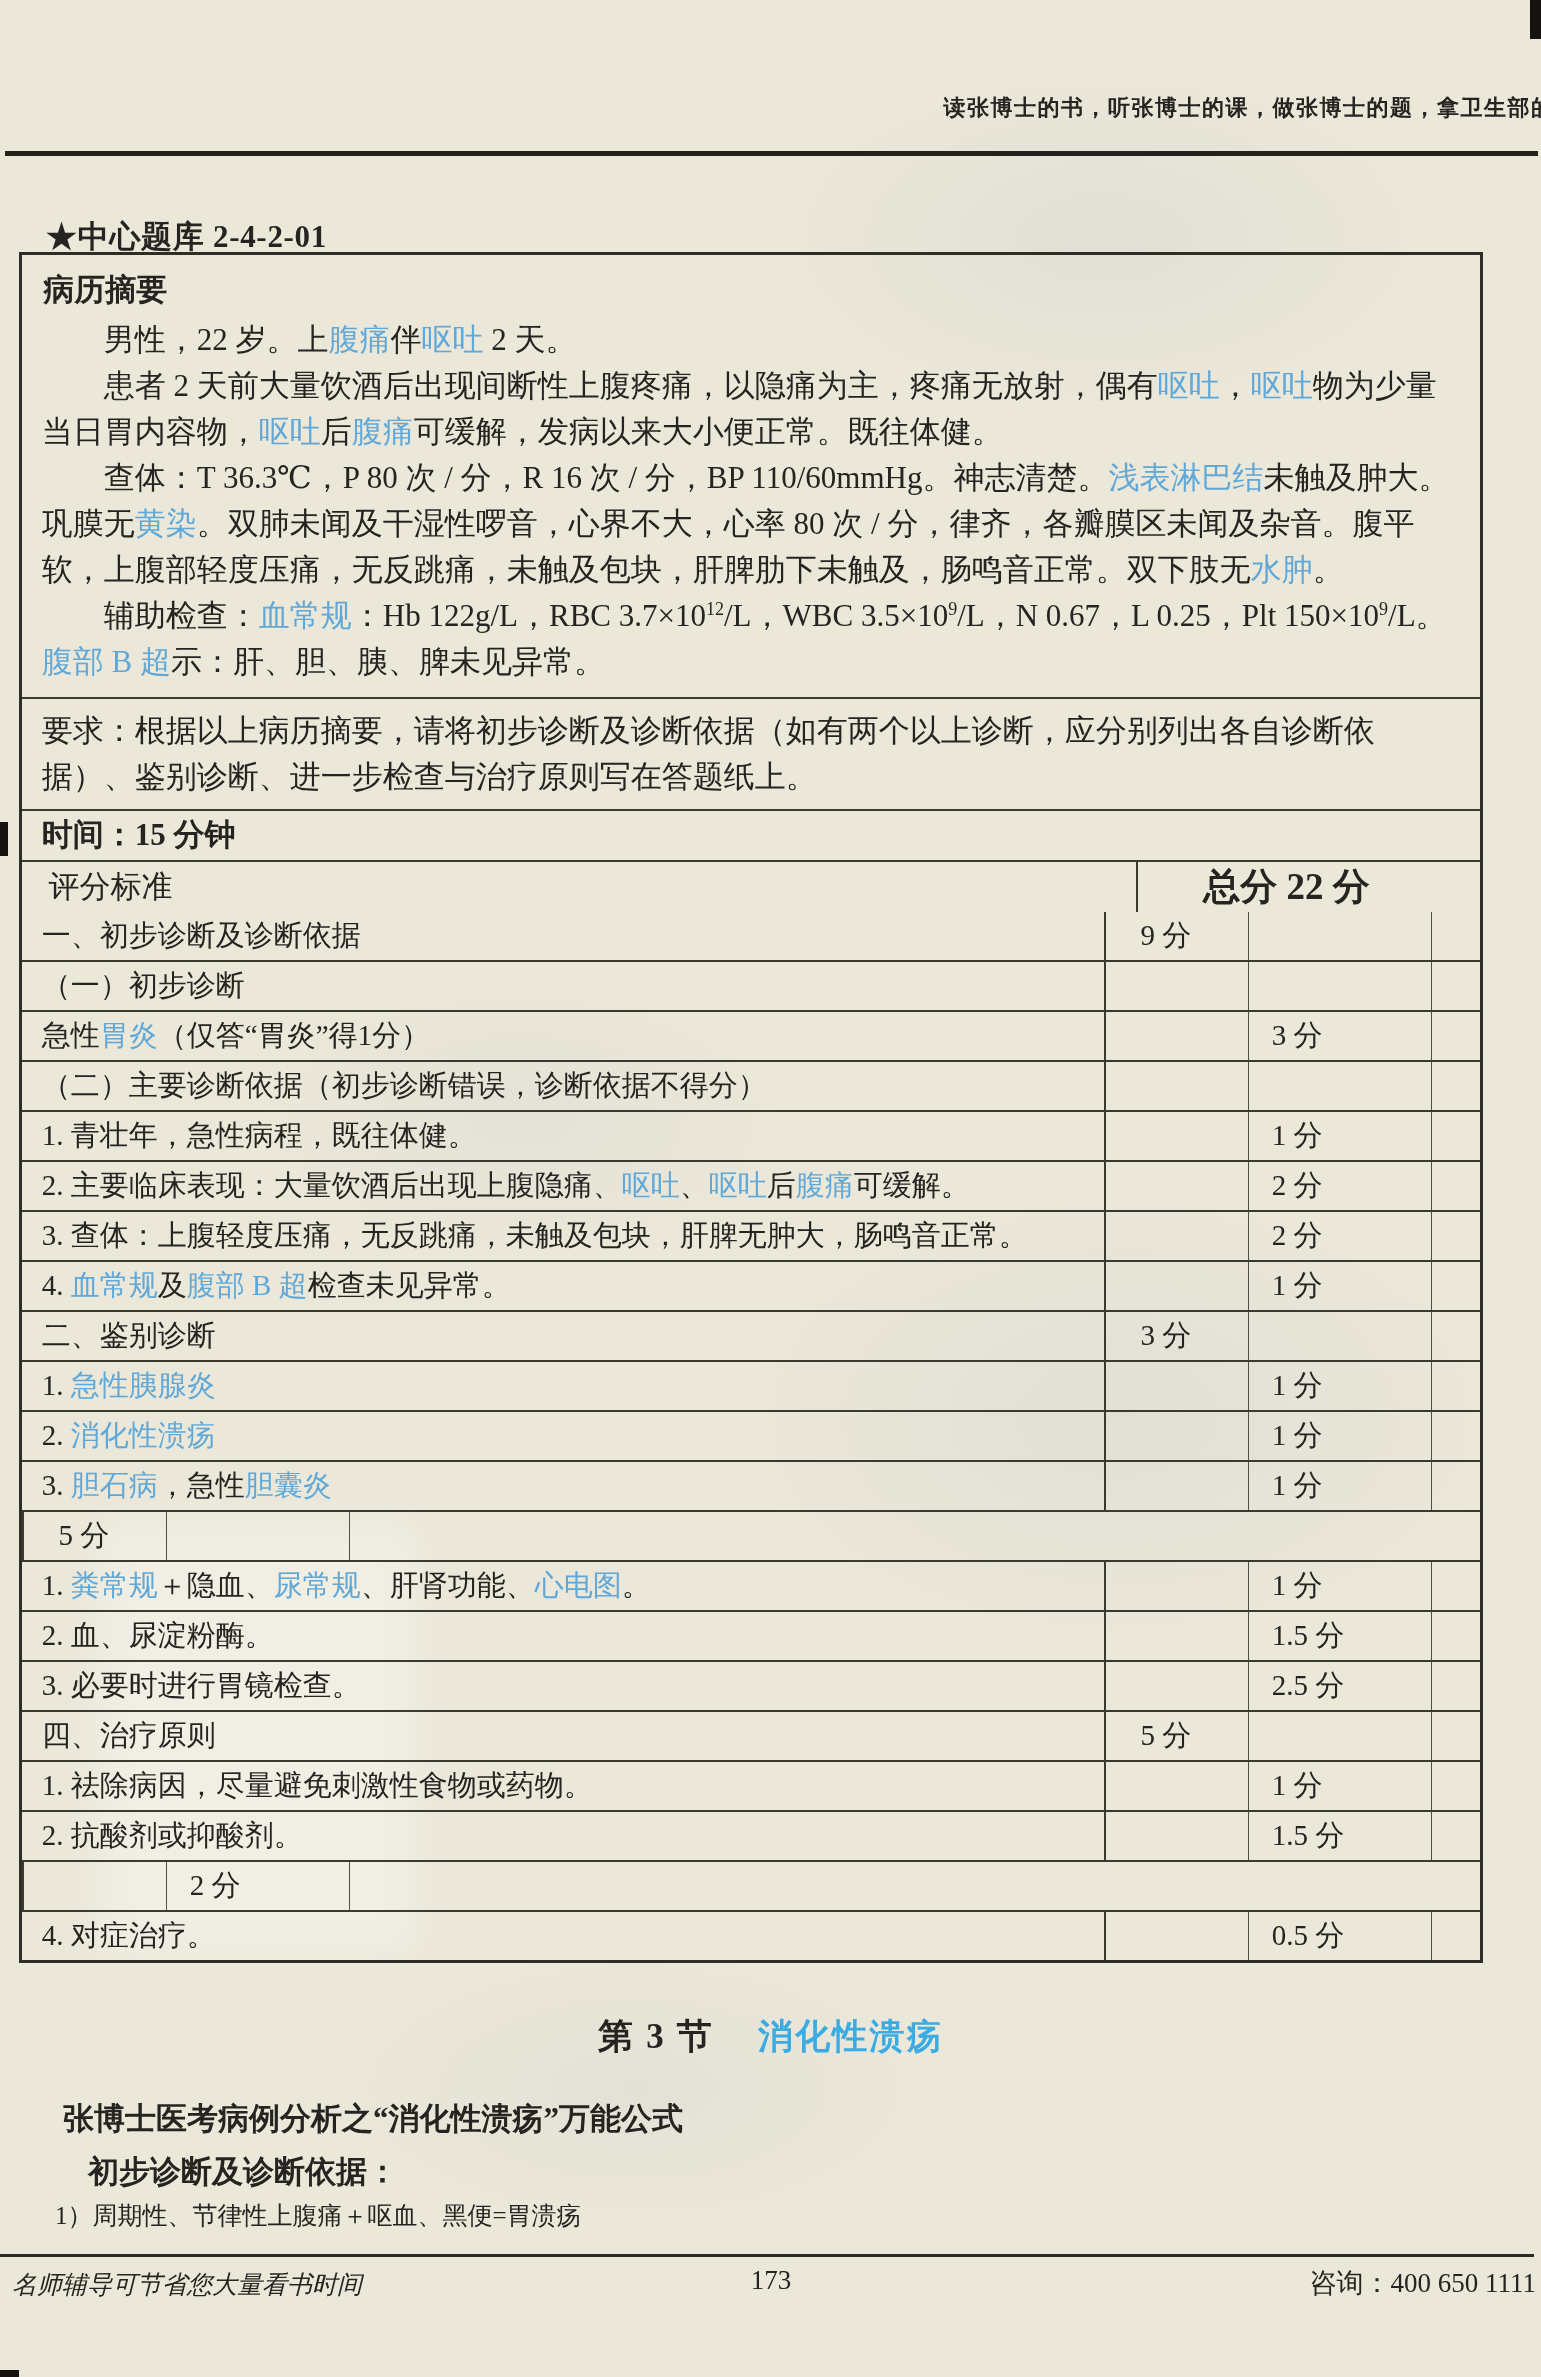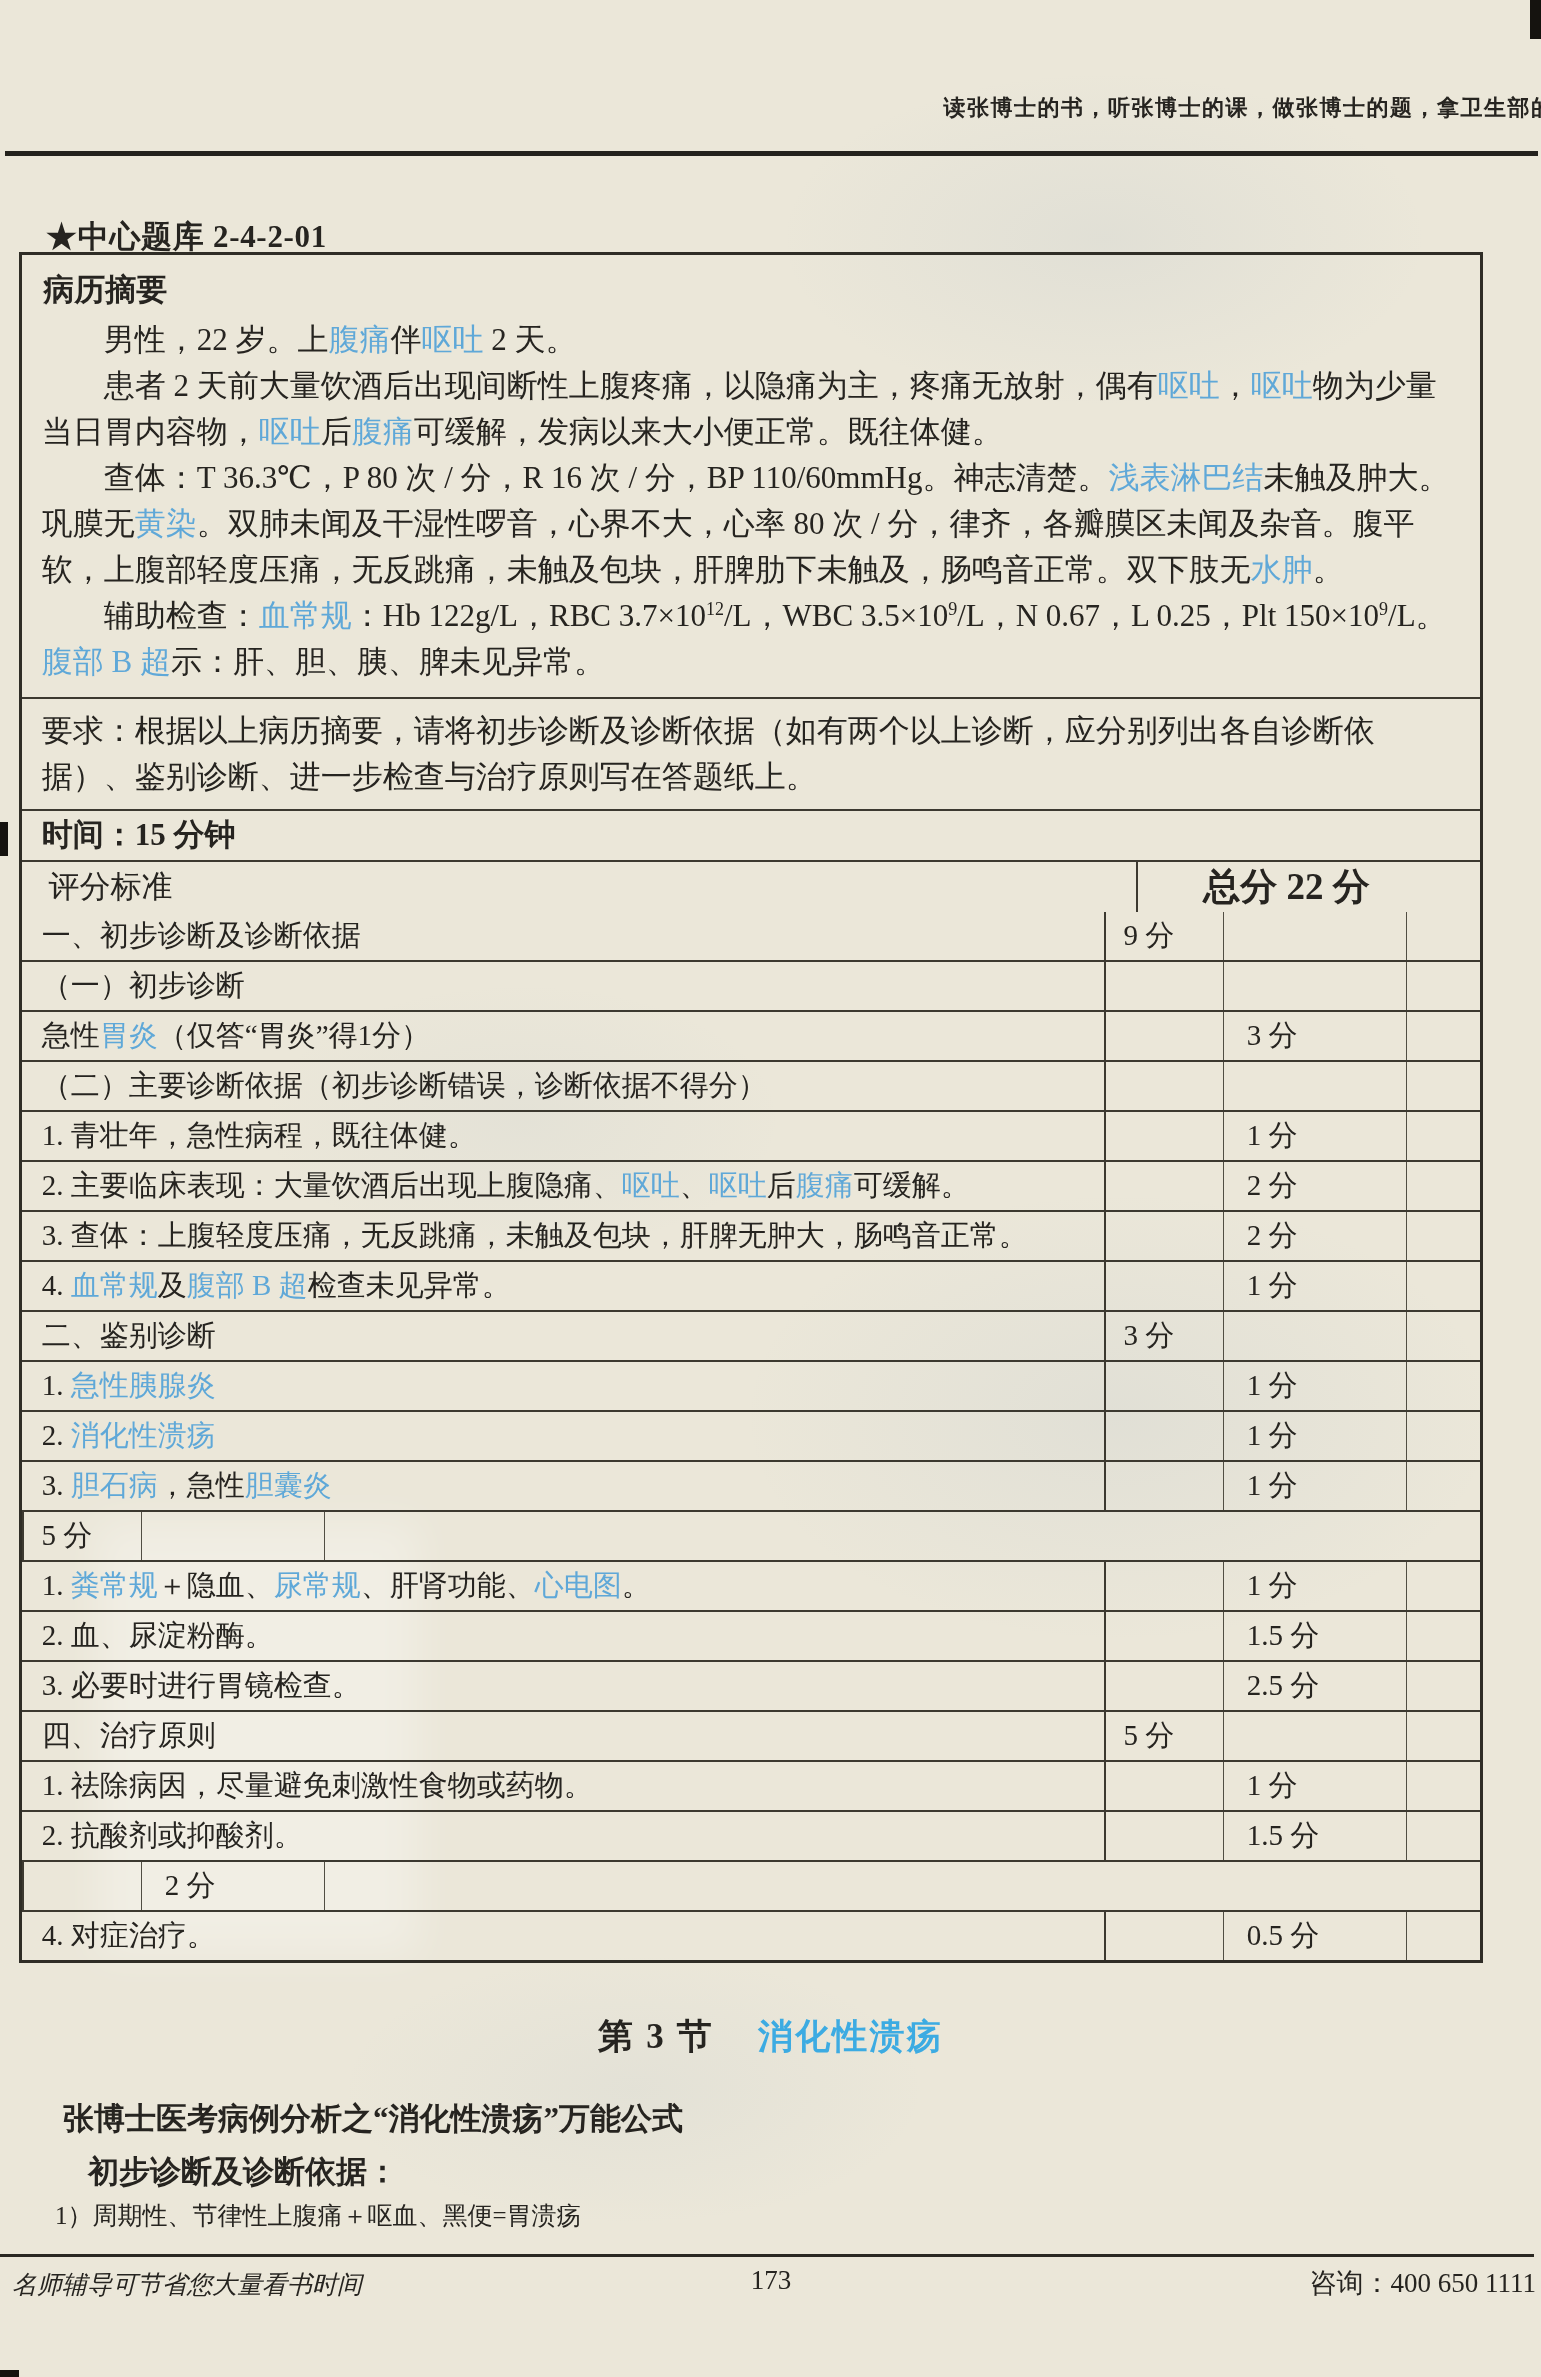--- a/index.html
+++ b/index.html
@@ -46,22 +46,22 @@
   .crit-label{flex:1;display:flex;align-items:center;padding-left:26px;
     font-size:31px;font-weight:normal;}
   .crit-total{width:344px;border-left:2.2px solid var(--line);display:flex;
     align-items:center;justify-content:center;padding-right:46px;box-sizing:border-box;
     font-size:37px;font-weight:bold;}
 
   .srow{display:flex;min-height:48px;}
   .slabel{flex:1;display:flex;align-items:center;
     padding:4.5px 13.4px 4.5px 19.4px;font-size:29px;line-height:39px;}
   .sscore{width:374px;border-left:2.2px solid var(--line);display:flex;align-items:stretch;}
-  .sub1{width:118px;border-right:1.5px solid #514e43;display:flex;align-items:center;
-    padding-left:17px;font-size:29px;box-sizing:border-box;}
+  .sub1{width:143px;border-right:1.5px solid #514e43;display:flex;align-items:center;
+    padding-left:34px;font-size:29px;box-sizing:border-box;}
   .sub2{width:183px;border-right:1.5px solid #514e43;display:flex;align-items:center;
     padding-left:22.4px;font-size:29px;box-sizing:border-box;}
   .sub3{flex:1;}
 
   .kw{color:var(--kw);}
   sup{font-size:18px;line-height:0;}
 
   .section-title{position:absolute;top:2013px;left:0;width:100%;text-align:center;
     font-size:35px;font-weight:bold;letter-spacing:2.2px;}
   .section-title .blue{color:var(--sec);margin-left:33px;}

